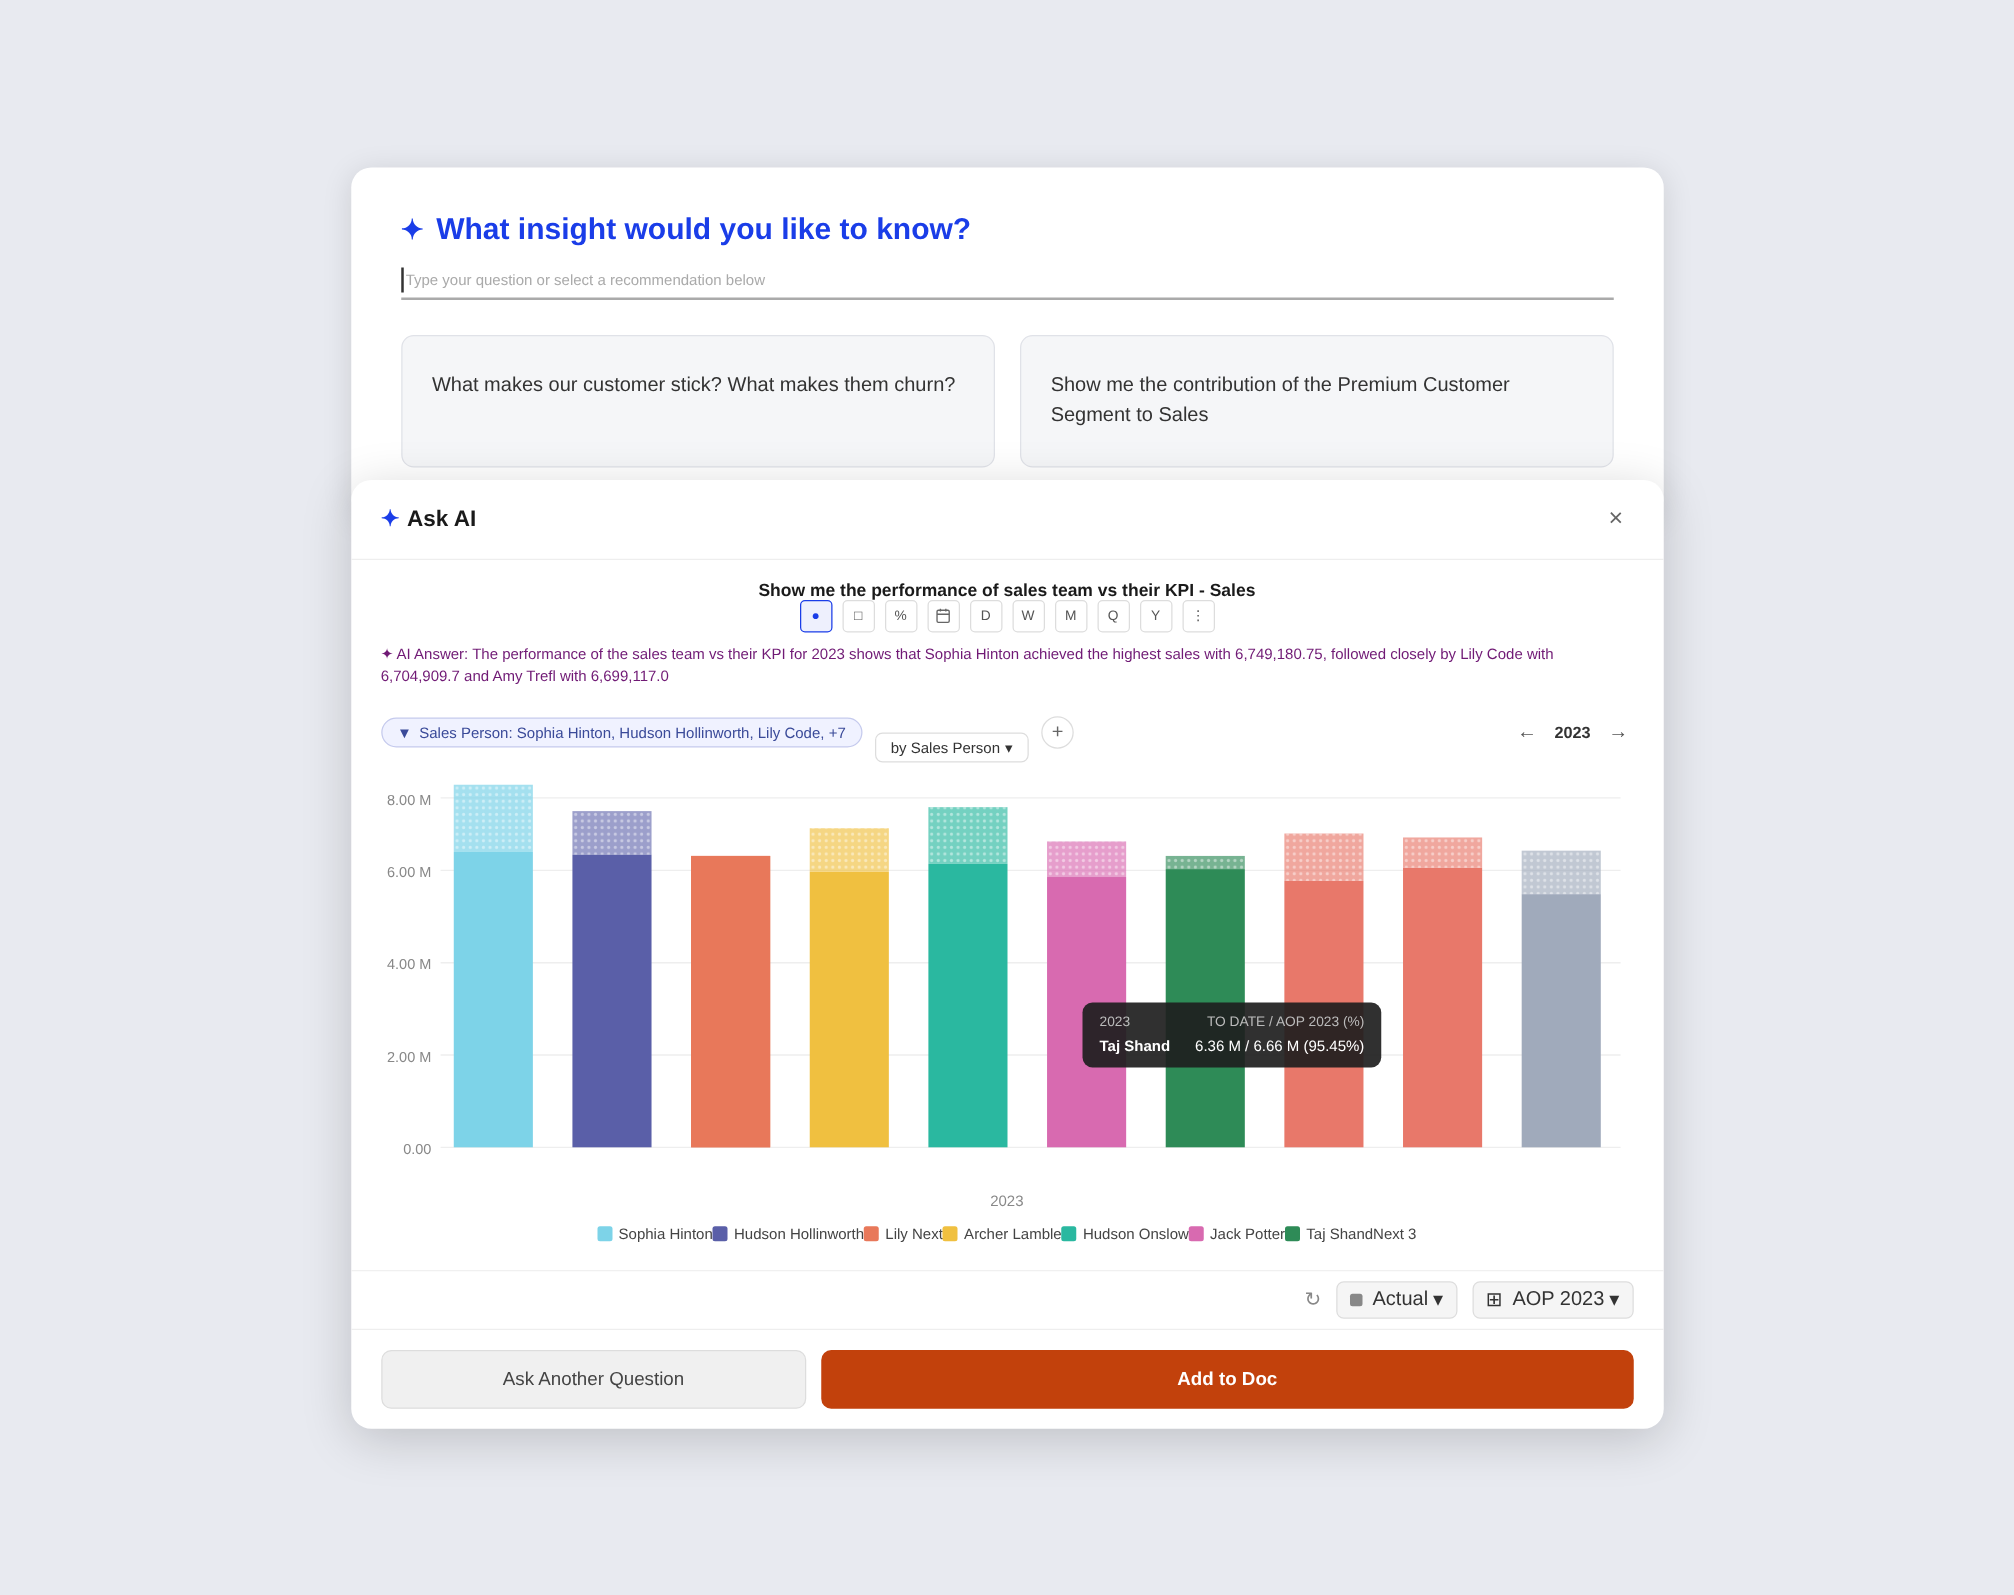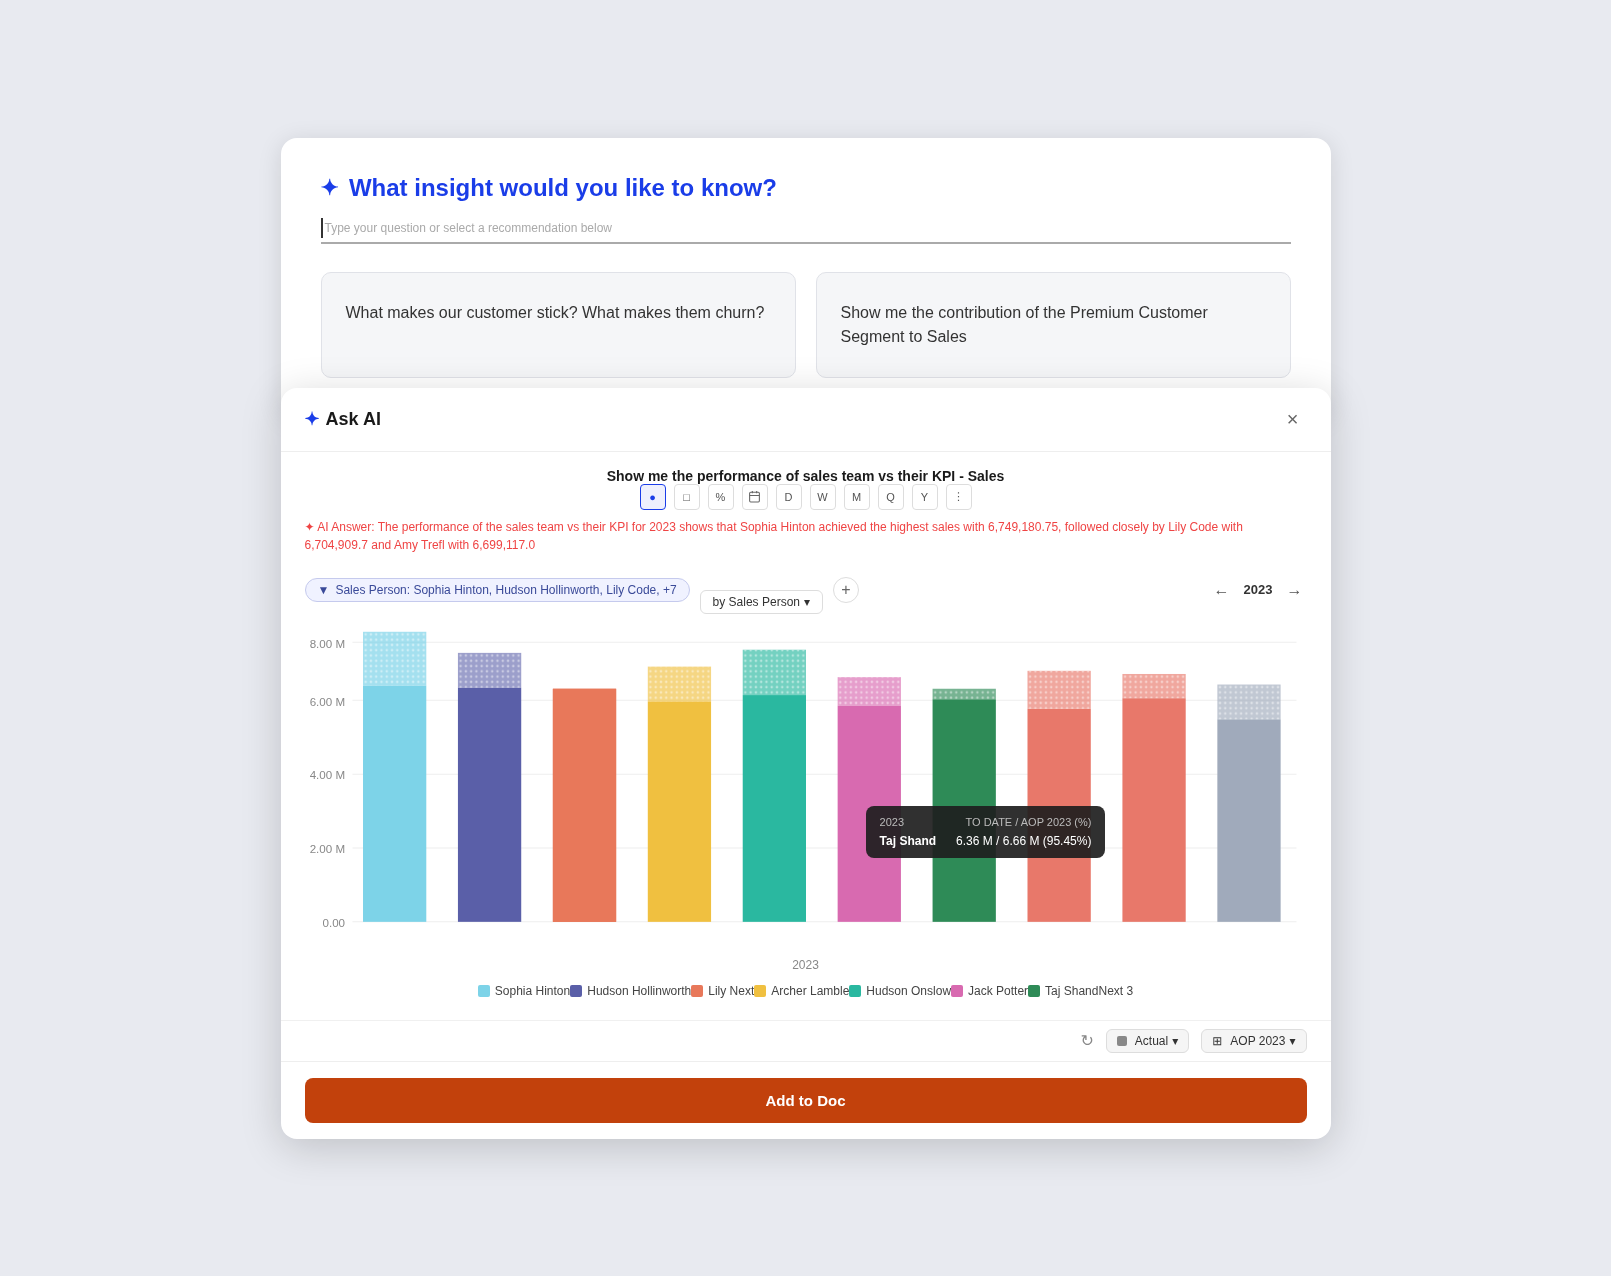--- a/index.html
+++ b/index.html
@@ -159,21 +159,21 @@
     }
 
     .ctrl-btn.active {
       border-color: #1a3de8;
       background: #eef0fd;
       color: #1a3de8;
     }
 
     .ai-answer {
       font-size: 12px;
-      color: #ef4444;
+      color: #701a75;
       margin-bottom: 12px;
       line-height: 1.5;
     }
 
     .filter-row {
       display: flex;
       align-items: center;
       gap: 10px;
       margin-bottom: 16px;
     }
@@ -334,21 +334,21 @@
       font-size: 16px;
       color: #888;
       cursor: pointer;
     }
 
     .bottom-btn {
       background: #f5f5f5;
       border: 1px solid #ddd;
       border-radius: 6px;
       padding: 4px 10px;
-      font-size: 12px;
+      font-size: 16px;
       color: #333;
       cursor: pointer;
       display: flex;
       align-items: center;
       gap: 4px;
     }
 
     
     .modal-footer {
       display: flex;
@@ -576,18 +576,19 @@
         <span>▾</span>
       </button>
       <button class="bottom-btn">
         <span style="margin-right:4px;">⊞</span>
         <span>AOP 2023</span>
         <span>▾</span>
       </button>
     </div>
 
     <div class="modal-footer">
+      <button class="ask-another-btn">Ask Another Question</button>
       <button class="add-to-doc-btn">Add to Doc</button>
     </div>
 
   </div>
 
 </div>
 
 </body></html>

